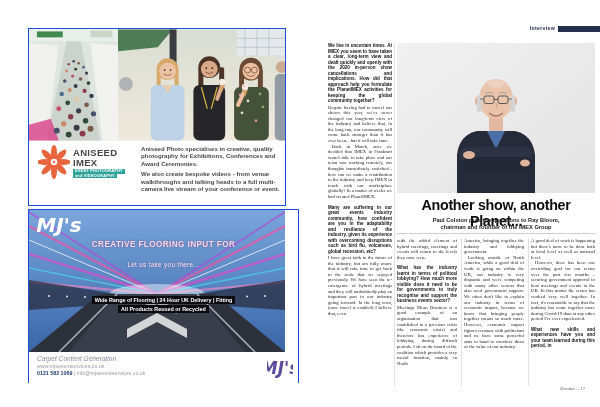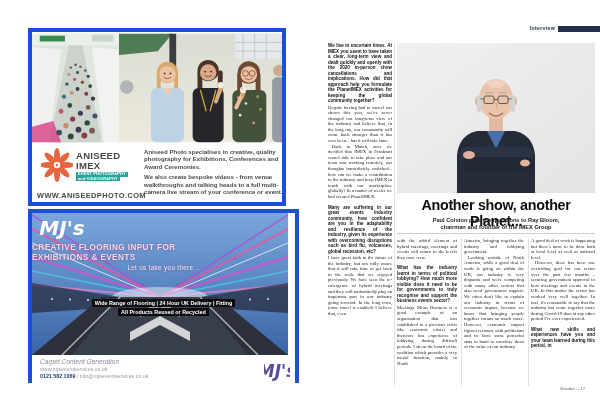--- a/index.html
+++ b/index.html
@@ -1,41 +1,41 @@
 <!DOCTYPE html>
 <html><head>
 <meta charset="utf-8">
 <style>
   html,body{margin:0;padding:0;background:#fff;}
   #canvas{position:relative;width:600px;height:407px;background:#ffffff;overflow:hidden;
           font-family:"Liberation Sans",sans-serif;color:#1a1a1a;}
 
   
-  .ad{position:absolute;background:#fff;border:4px solid #1d4ed8;box-sizing:border-box;}
+  .ad{position:absolute;background:#fff;border:1px solid #1d4ed8;box-sizing:border-box;}
   #aniseed-ad{left:28px;top:28px;width:258px;height:178px;}
   .ad1-photos{display:flex;height:112px;overflow:hidden;}
   .ad1-photos svg{display:block;}
   .ad1-bottom{position:relative;height:64px;}
   .aniseed-name{position:absolute;left:44px;top:7px;font-weight:800;font-size:9.5px;line-height:9.5px;
                 color:#47474a;letter-spacing:.3px;}
   .aniseed-tag{position:absolute;left:44px;top:28px;}
   .aniseed-tag span{display:block;background:#2fa39a;color:#fff;font-weight:700;font-size:3.9px;
                     line-height:4.6px;padding:0 2px;width:max-content;letter-spacing:.2px;}
   .aniseed-web{position:absolute;left:5px;top:47px;font-weight:800;font-size:7.4px;color:#47474a;letter-spacing:.4px;}
   .aniseed-copy{position:absolute;left:112px;top:4px;width:140px;font-weight:700;font-size:6.1px;
                 line-height:7.4px;color:#4a4a4c;}
   .aniseed-copy p{margin:0;}
   .aniseed-copy p + p{margin-top:3px;}
   .flower{position:absolute;left:9px;top:4px;}
 
   #mjs-ad{left:28px;top:209px;width:271px;height:174px;}
   .ad2-image{position:relative;height:142px;overflow:hidden;}
   .ad2-image > svg{position:absolute;left:0;top:0;}
   .mjs-logo-white{position:absolute;left:0;right:0;top:1px;text-align:center;}
-  .mjs-head{position:absolute;left:0;right:0;color:#f6d7e8;font-weight:700;
+  .mjs-head{position:absolute;left:0;right:0;text-align:center;color:#f6d7e8;font-weight:700;
             letter-spacing:.4px;text-shadow:0 0 2px rgba(120,30,90,.6);}
   .mjs-head.l1{top:30px;font-size:8.2px;}
   .mjs-head.l2{top:40px;font-size:8.2px;}
   .mjs-tagline{position:absolute;left:0;right:0;top:51px;text-align:center;color:#fae6f1;
                font-size:6.4px;letter-spacing:.3px;text-shadow:0 0 2px rgba(120,30,90,.5);}
   .mjs-banner{position:absolute;left:0;right:0;text-align:center;}
   .mjs-banner span{display:inline-block;background:#0b0b10;color:#fff;font-weight:700;
                    padding:1px 3px;}
   .mjs-banner.b1{top:86px;font-size:5.4px;}
   .mjs-banner.b2{top:95px;font-size:5.4px;}
@@ -220,21 +220,20 @@
         </g>
       </svg>
       <div class="aniseed-name">
         <div>ANISEED</div>
         <div>IMEX</div>
       </div>
       <div class="aniseed-tag">
         <span>EVENT PHOTOGRAPHY</span>
         <span>and VIDEOGRAPHY</span>
       </div>
-      <div class="aniseed-web">WWW.ANISEEDPHOTO.COM</div>
       <div class="aniseed-copy">
         <p>Aniseed Photo specialises in creative, quality photography for Exhibitions, Conferences and Award Ceremonies.</p>
         <p>We also create bespoke videos - from venue walkthroughs and talking heads to a full multi-camera live stream of your conference or event.</p>
       </div>
     </div>
   </div>
 
   <div class="ad" id="mjs-ad">
     <div class="ad2-image">
       <svg width="256" height="142" viewBox="0 0 256 142">
@@ -277,21 +276,20 @@
         <polygon points="256,142 216,142 168,84 186,84" fill="#2c313c"></polygon>
         <polygon points="98,128 128,112 158,128 158,119 128,103 98,119" fill="#e6e6e6" opacity=".9"></polygon>
         <polygon points="108,104 128,94 148,104 148,99 128,89 108,99" fill="#dcdcdc" opacity=".7"></polygon>
         <line x1="88" y1="84" x2="30" y2="142" stroke="#cfd4dc" stroke-width="1.4" opacity=".8"></line>
         <line x1="168" y1="84" x2="226" y2="142" stroke="#cfd4dc" stroke-width="1.4" opacity=".8"></line>
       </svg>
       <svg class="mjs-logo-white" width="60" height="30" viewBox="0 0 60 30">
         <text x="30" y="22" text-anchor="middle" font-family="DejaVu Sans, sans-serif" font-size="20" font-weight="bold" font-style="italic" fill="#ffffff">MJ's</text>
       </svg>
       <div class="mjs-head l1">CREATIVE FLOORING INPUT FOR</div>
-      <div class="mjs-head l2">EXHIBITIONS &amp; EVENTS</div>
       <div class="mjs-tagline">Let us take you there...</div>
       <div class="mjs-banner b1"><span>Wide Range of Flooring  |  24 Hour UK Delivery  |  Fitting</span></div>
       <div class="mjs-banner b2"><span>All Products Reused or Recycled</span></div>
     </div>
     <div class="ad2-contact">
       <div class="mjs-name">Carpet Content Generation</div>
       <div class="mjs-web">www.mjseventservices.co.uk</div>
       <div class="mjs-phone-line">
         <span class="mjs-phone">0121 582 1069</span>
         <span>|</span>

